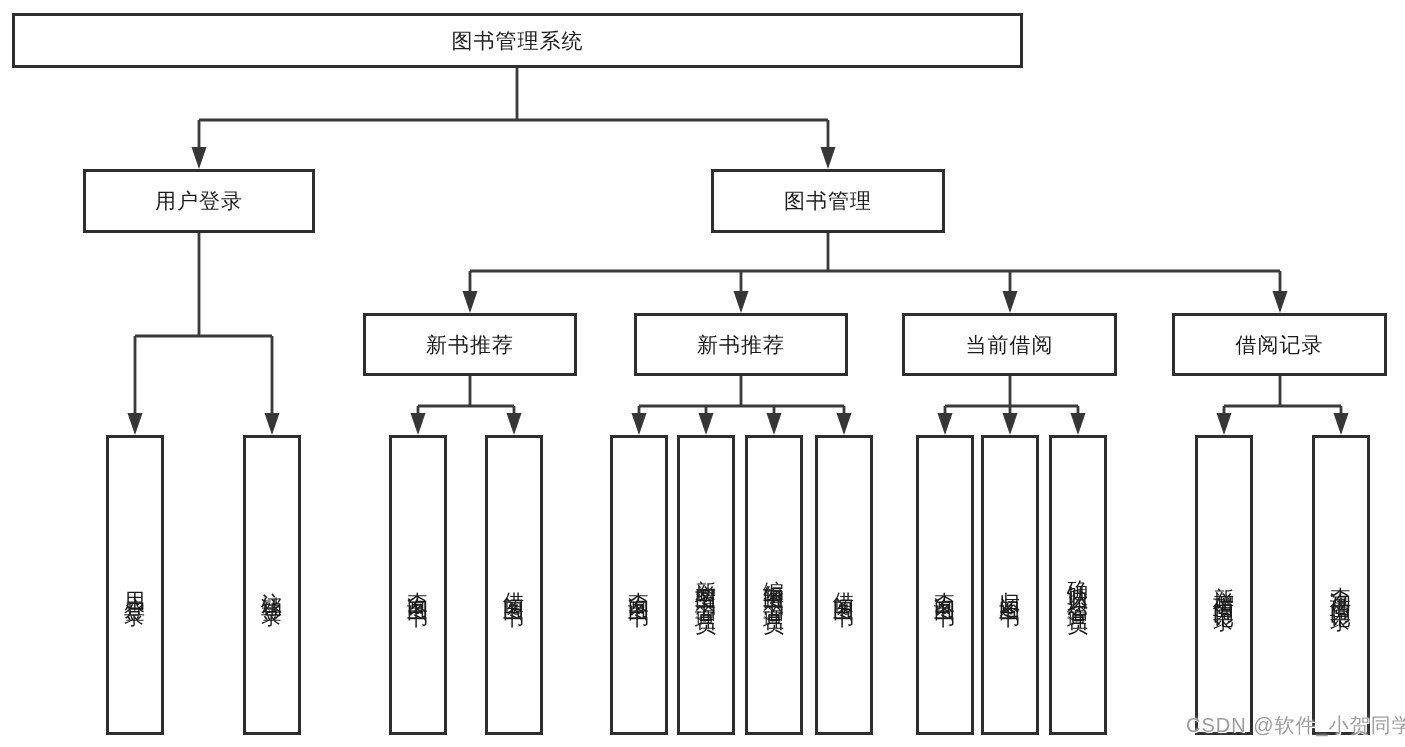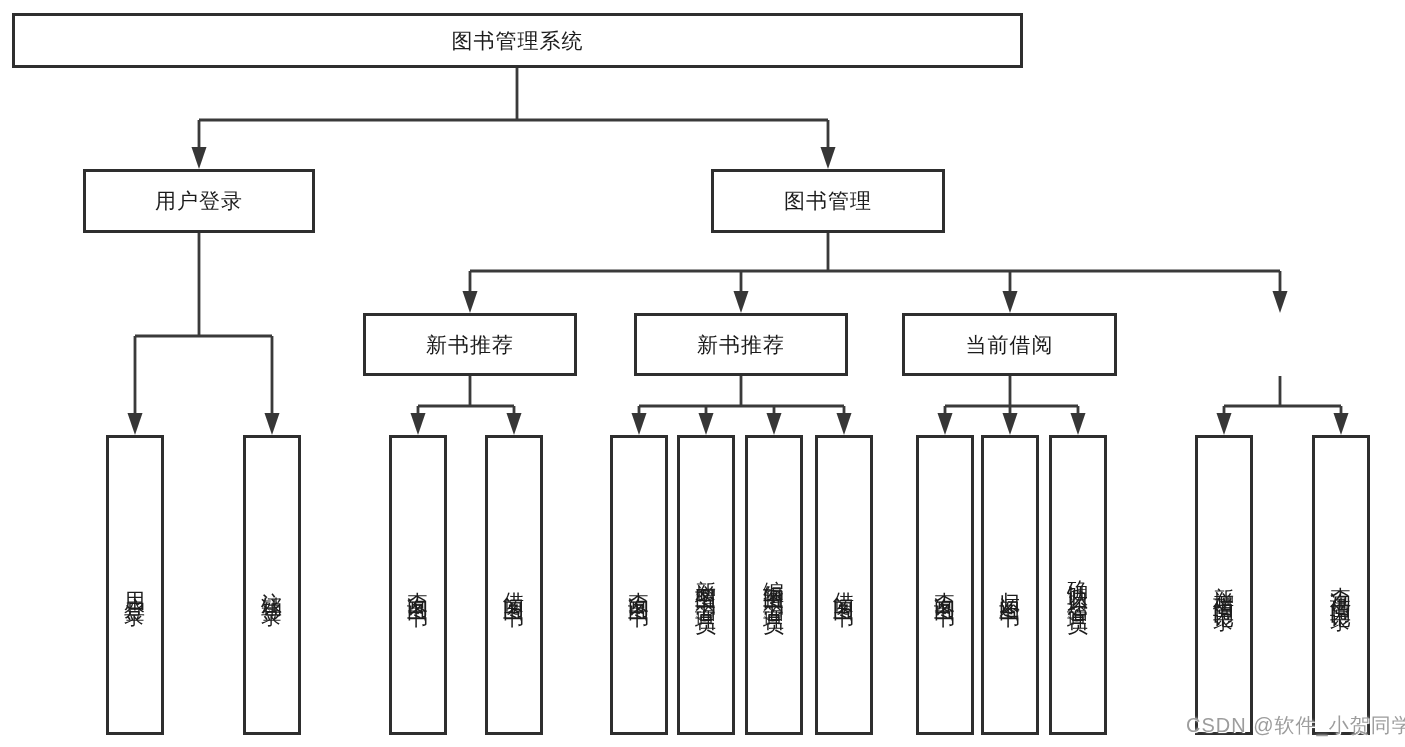--- a/index.html
+++ b/index.html
@@ -96,20 +96,23 @@
 
   <div class="node hnode" style="left:363px;top:313px;width:214px;height:63px;">
     <span>新书推荐</span>
   </div>
   <div class="node hnode" style="left:634px;top:313px;width:214px;height:63px;">
     <span>新书推荐</span>
   </div>
   <div class="node hnode" style="left:902px;top:313px;width:215px;height:63px;font-family:Liberation Mono, monospace;">
     <span>当前借阅</span>
   </div>
+  <div class="node hnode" style="left:1172px;top:313px;width:215px;height:63px;">
+    <span>借阅记录</span>
+  </div>
 
   <div class="node vnode" style="left:106px;top:435px;width:58px;height:300px;">
     <span>用户登录</span>
   </div>
   <div class="node vnode" style="left:243px;top:435px;width:58px;height:300px;">
     <span>注销登录</span>
   </div>
 
   <div class="node vnode" style="left:389px;top:435px;width:58px;height:300px;">
     <span>查询图书</span>

